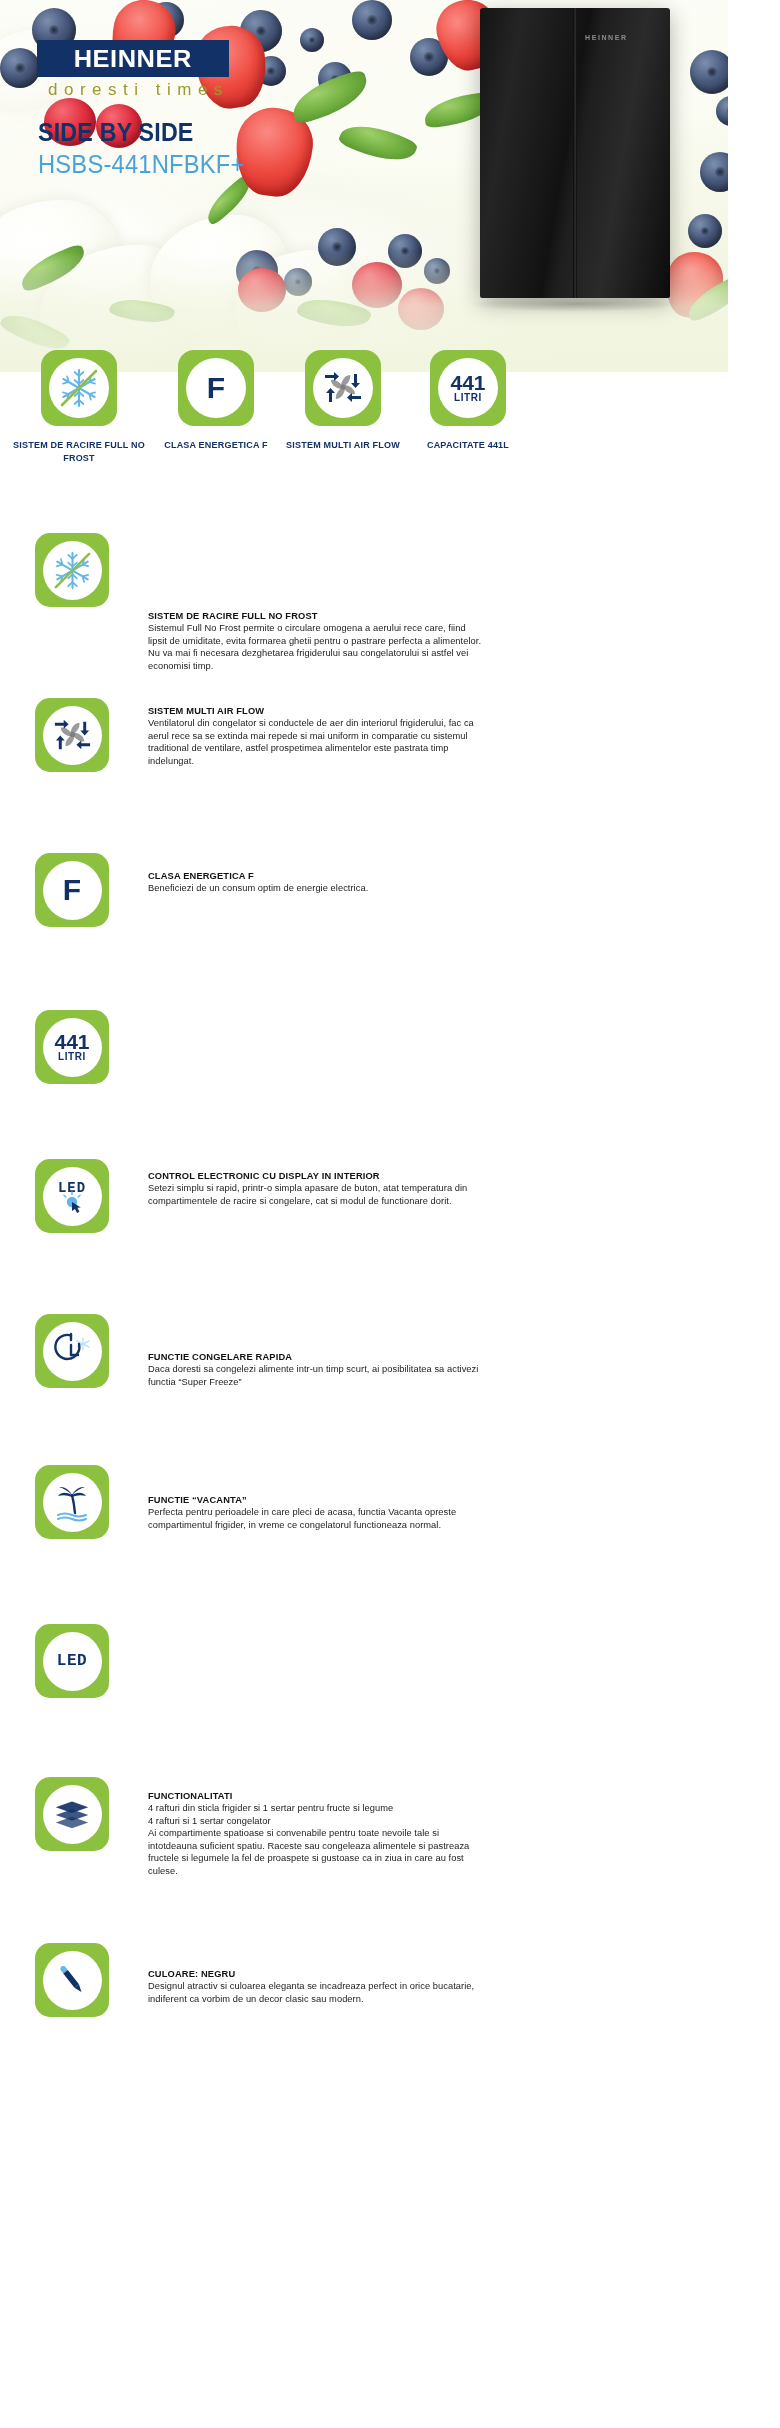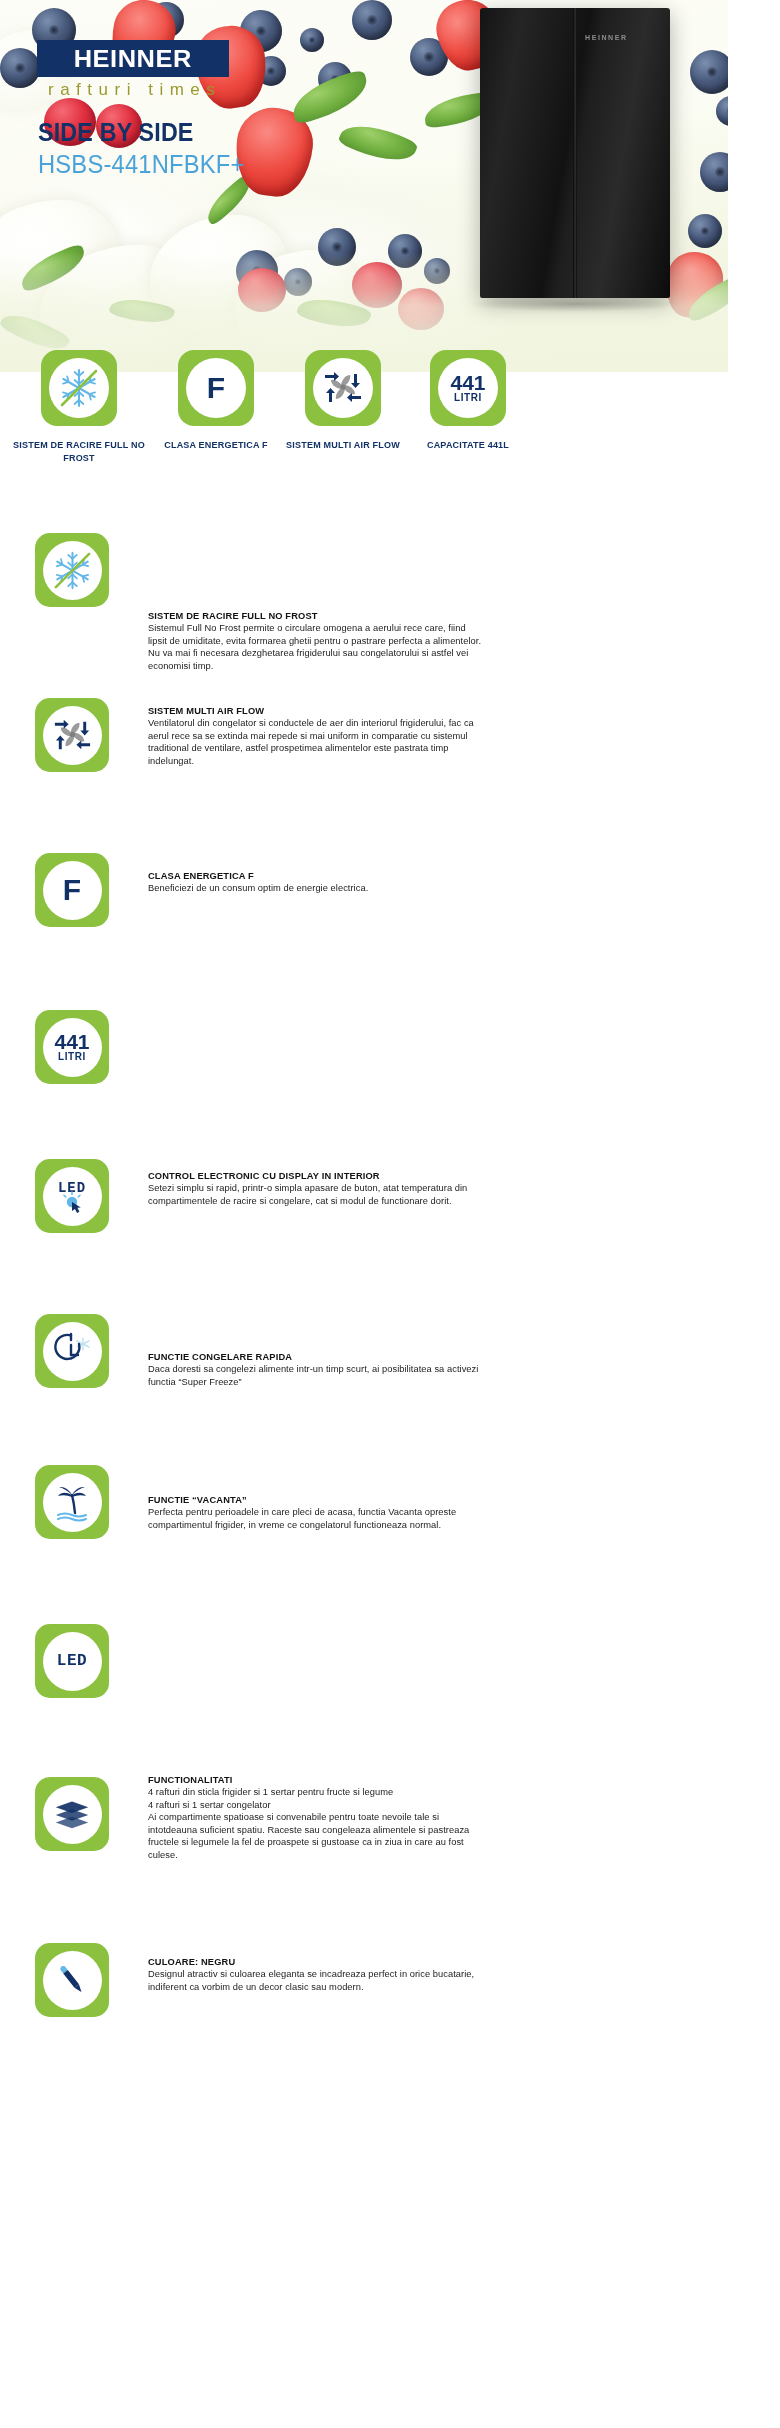--- a/index.html
+++ b/index.html
@@ -154,21 +154,21 @@
 
   <div class="fridge-shadow"></div>
   <div class="fridge">
     <div class="fridge-split"></div>
     <div class="fridge-logo">HEINNER</div>
   </div>
 
   <div class="logo-box">
     <span class="logo-text">HEINNER</span>
   </div>
-  <div class="tagline">rafturi times</div>
+  <div class="tagline">doresti times</div>
   <div class="sbs">SIDE BY SIDE</div>
   <div class="model">HSBS-441NFBKF+</div>
 </div>
 
 <div class="badges">
 
   <div class="badge b1">
     <div class="disc">
       <svg width="46" height="46" viewBox="0 0 46 46">
         <g stroke="#63b7e8" stroke-width="2.1" stroke-linecap="round" fill="none">
@@ -420,21 +420,21 @@
       <div class="disc">
         <svg width="44" height="44" viewBox="0 0 46 46">
           <g fill="#123267">
             <path d="M23 10 L40 16 L23 22 L6 16z" opacity=".92"></path>
             <path d="M23 18 L40 24 L23 30 L6 24z" opacity=".82"></path>
             <path d="M23 26 L40 32 L23 38 L6 32z" opacity=".72"></path>
           </g>
         </svg>
       </div>
     </div>
-    <div class="copy" style="top:8px">
+    <div class="copy" style="top:24px">
       <div class="f-title">FUNCTIONALITATI</div>
       <div class="f-body">4 rafturi din sticla frigider si 1 sertar pentru fructe si legume
 4 rafturi si 1 sertar congelator
 Ai compartimente spatioase si convenabile pentru toate nevoile tale si
 intotdeauna suficient spatiu. Raceste sau congeleaza alimentele si pastreaza
 fructele si legumele la fel de proaspete si gustoase ca in ziua in care au fost
 culese.</div>
     </div>
   </div>
 
@@ -443,20 +443,20 @@
       <div class="disc">
         <svg width="44" height="44" viewBox="0 0 46 46">
           <g transform="rotate(-38 23 23)">
             <path d="M20 7 q3 -4 6 0 l0 5 l-6 0z" fill="#63b7e8"></path>
             <rect x="20" y="12" width="6" height="19" fill="#123267"></rect>
             <path d="M20 31 l6 0 l-3 8z" fill="#123267"></path>
           </g>
         </svg>
       </div>
     </div>
-    <div class="copy" style="top:20px">
+    <div class="copy" style="top:32px">
       <div class="f-title">CULOARE: NEGRU</div>
       <div class="f-body">Designul atractiv si culoarea eleganta se incadreaza perfect in orice bucatarie,
 indiferent ca vorbim de un decor clasic sau modern.</div>
     </div>
   </div>
 
 </div>
 
 </body></html>

